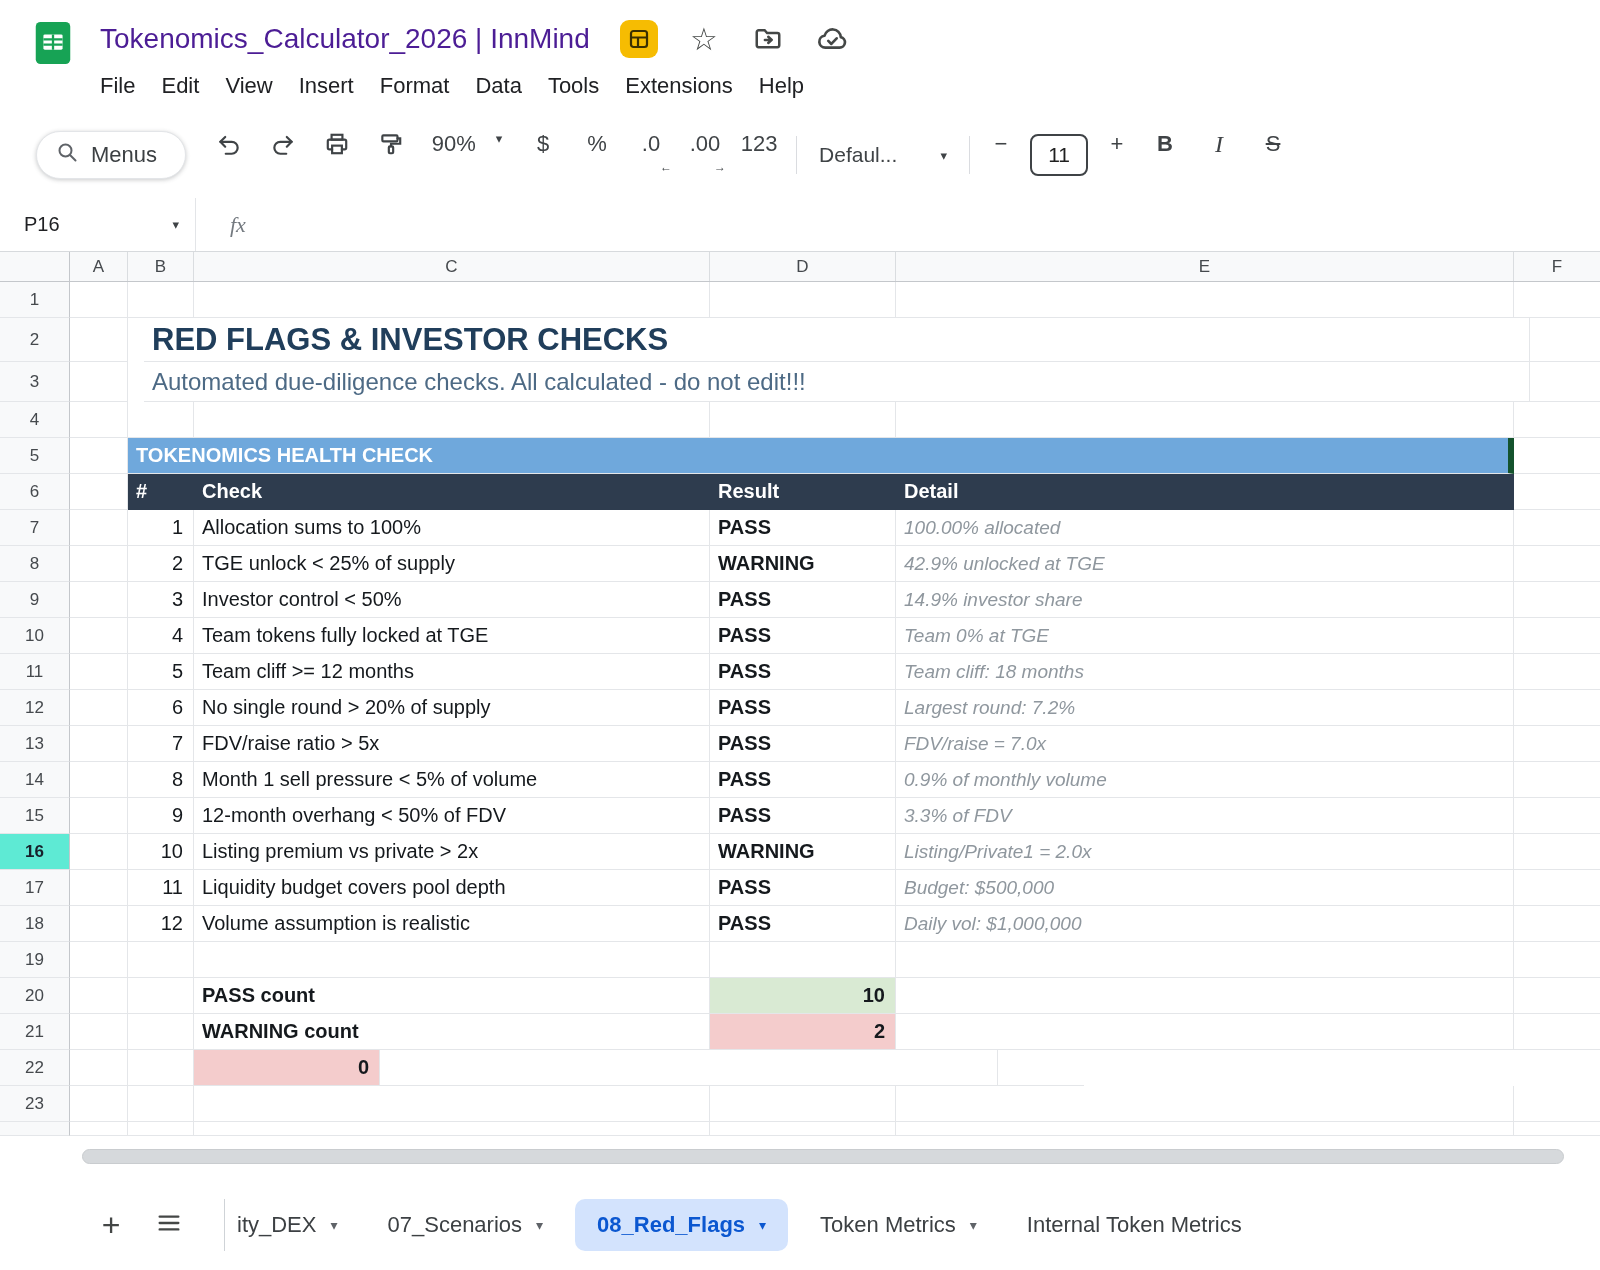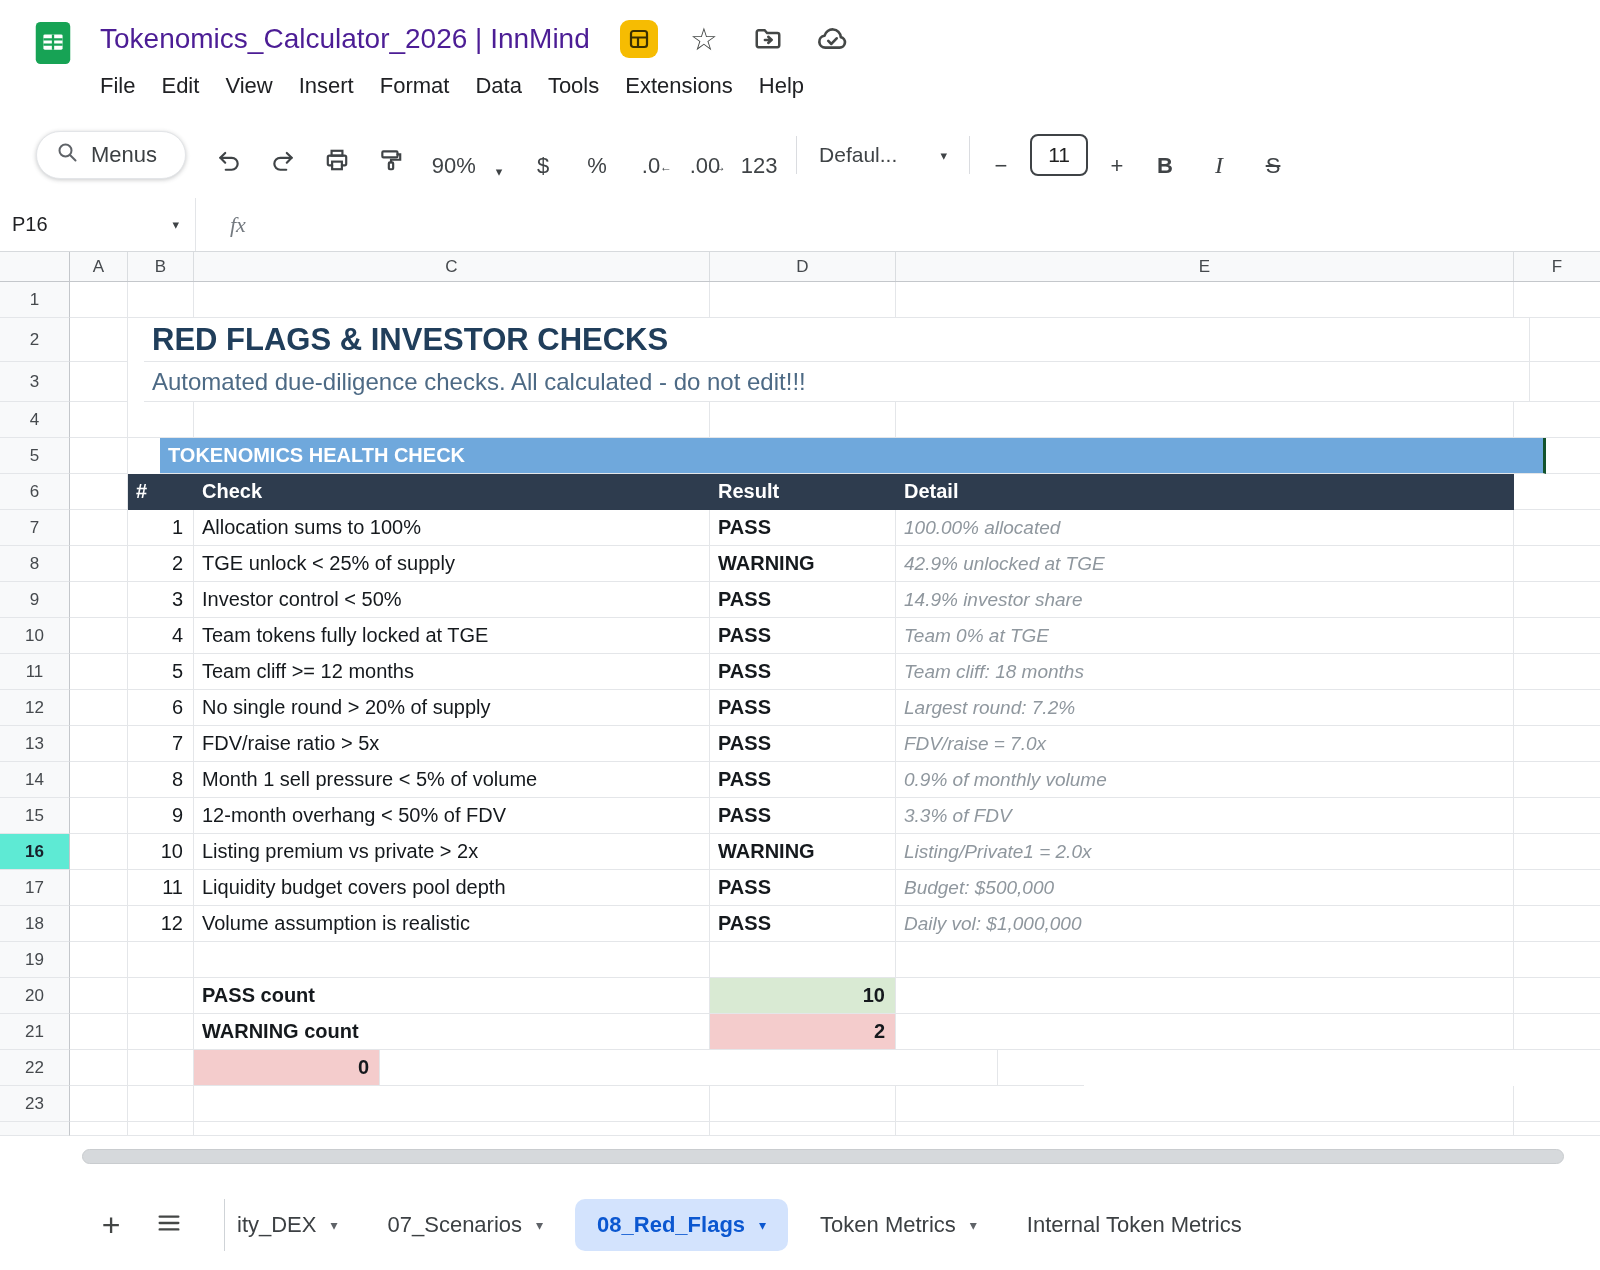--- a/index.html
+++ b/index.html
@@ -14,33 +14,33 @@
   .doc-title{font-size:28px;color:#4c1d95;white-space:nowrap;}
   .badge{width:38px;height:38px;border-radius:9px;background:#f6bc02;display:flex;align-items:center;justify-content:center;margin-left:30px;flex:0 0 auto;}
   .hicon{margin-left:28px;width:36px;height:36px;display:flex;align-items:center;justify-content:center;color:#444746;flex:0 0 auto;}
   .star{font-size:31px;line-height:1;color:#444746;}
   .menubar{display:flex;margin-left:-13px;margin-top:4px;}
   .menu-item{font-size:22px;padding:5px 13px;border-radius:8px;color:#202124;white-space:nowrap;}
 
   
   .toolbar{height:86px;display:flex;align-items:center;padding-left:36px;background:#fff;}
   .pill{height:48px;border-radius:24px;background:#fff;border:1px solid #e3e5e8;box-shadow:0 1px 4px rgba(60,64,67,.28);display:flex;align-items:center;gap:12px;padding:0 28px 0 18px;font-size:22px;color:#3c4043;margin-right:16px;}
-  .tb{min-width:48px;height:48px;display:flex;align-items:flex-end;justify-content:center;font-size:22px;color:#3f4346;border-radius:8px;position:relative;margin:13px 3px;gap:12px;}
+  .tb{min-width:48px;height:48px;display:flex;align-items:flex-start;justify-content:center;font-size:22px;color:#3f4346;border-radius:8px;position:relative;margin:13px 3px;gap:12px;}
   .caret{font-size:13px;color:#3f4346;margin-left:8px;}
   .dec-sub{position:absolute;bottom:5px;right:3px;font-size:12px;color:#3f4346;}
   .fontsel{display:flex;align-items:center;justify-content:space-between;font-size:21px;color:#3f4346;min-width:148px;padding:0 10px;height:48px;margin:0 2px;}
   .vdiv{width:1px;height:38px;background:#dadce0;margin:0 10px;flex:0 0 auto;}
   .sizebox{width:58px;height:42px;border:2px solid #3f4346;border-radius:8px;display:flex;align-items:center;justify-content:center;font-size:21px;margin:0 8px;}
   .tb.boldbtn{font-weight:bold;}
   .tb.italbtn{font-style:italic;font-family:"Liberation Serif",serif;font-size:24px;}
   .tb.strikebtn{text-decoration:line-through;}
 
   
   .fbar{height:54px;display:flex;align-items:center;border-bottom:1px solid #d7dadd;}
-  .namebox{width:196px;height:100%;display:flex;align-items:center;padding-left:12px;font-size:20px;color:#202124;border-right:1px solid #e3e5e8;}
+  .namebox{width:196px;height:100%;display:flex;align-items:center;padding-left:24px;font-size:20px;color:#202124;border-right:1px solid #e3e5e8;}
   .namebox .caret{margin-left:auto;margin-right:16px;}
   .fx{margin-left:34px;font-size:22px;color:#747a80;font-style:italic;font-family:"Liberation Serif",serif;text-align:right;}
   .finput{flex:1;height:100%;}
 
   
   .colheaders{height:30px;display:flex;background:#f8f9fa;border-bottom:1px solid #c4c7cb;}
   .corner{width:70px;height:100%;border-right:1px solid #c4c7cb;background:#f8f9fa;}
   .colh{display:flex;align-items:center;justify-content:center;font-size:17px;color:#45494d;border-right:1px solid #dadde0;overflow:hidden;}
   .w-a{width:58px;}.w-b{width:66px;}.w-c{width:516px;}.w-d{width:186px;}.w-e{width:618px;}
   .w-f{width:86px;border-right:none !important;}
@@ -53,21 +53,21 @@
   .row.hpart{height:14px;overflow:hidden;}
   .rh{width:70px;background:#f8f9fa;border-right:1px solid #c4c7cb;border-bottom:1px solid #e4e6e9;display:flex;align-items:center;justify-content:center;font-size:17px;color:#45494d;flex:0 0 auto;}
   .rh.sel{background:#5eead4;font-weight:bold;color:#18212b;}
   .c{border-right:1px solid #e4e6e9;border-bottom:1px solid #e4e6e9;display:flex;align-items:center;padding:0 8px;font-size:20px;color:#15191d;white-space:nowrap;overflow:hidden;flex:0 0 auto;}
   .c.ovis{overflow:visible;margin-left:16px;}
   .num{justify-content:flex-end;padding-right:10px;}
   .result{font-weight:bold;}
   .detail{font-style:italic;color:#8f979e;font-size:19px;}
   .big-title{font-size:31px;font-weight:bold;color:#203e5b;}
   .subtitle{font-size:24px;color:#4d6a85;}
-  .band-blue{background:#6fa8dc;color:#fff;font-weight:bold;border-right:3px solid #14532d;margin-left:32px;}
+  .band-blue{background:#6fa8dc;color:#fff;font-weight:bold;border-right:6px solid #14532d;}
   .band-dark{background:#2e3c4e;color:#fff;font-weight:bold;border-right:1px solid #2e3c4e;border-bottom:1px solid #2e3c4e;}
   .count-label{font-weight:bold;}
   .count-val{font-weight:bold;justify-content:flex-end;padding-right:10px;}
   .bg-green{background:#d9ead3;}
   .bg-pink{background:#f4cccc;}
 
   
   .scrollzone{height:44px;position:relative;}
   .hthumb{position:absolute;left:82px;right:36px;top:13px;height:15px;border-radius:8px;background:#d6d9dc;border:1px solid #c9cccf;}
 

